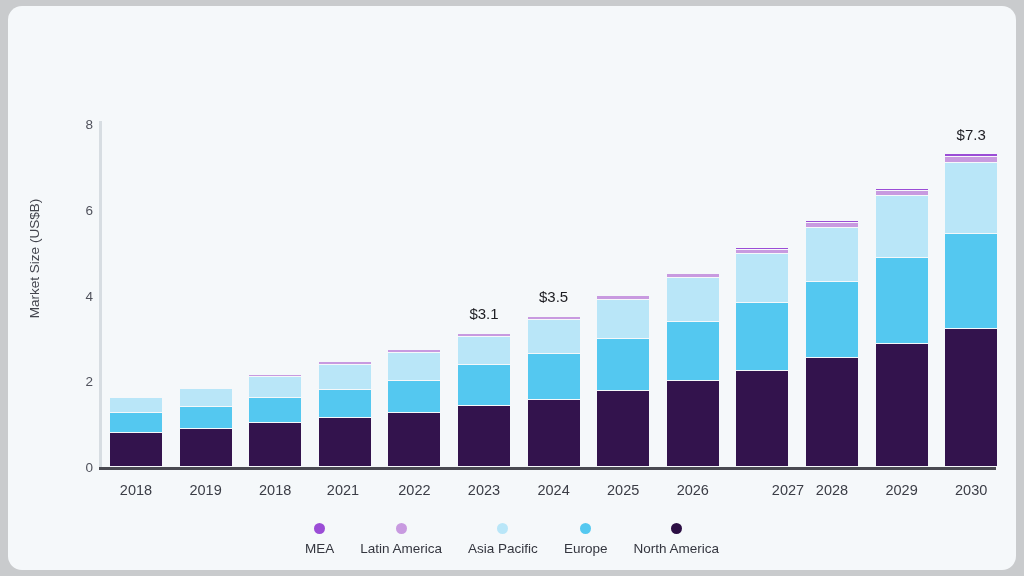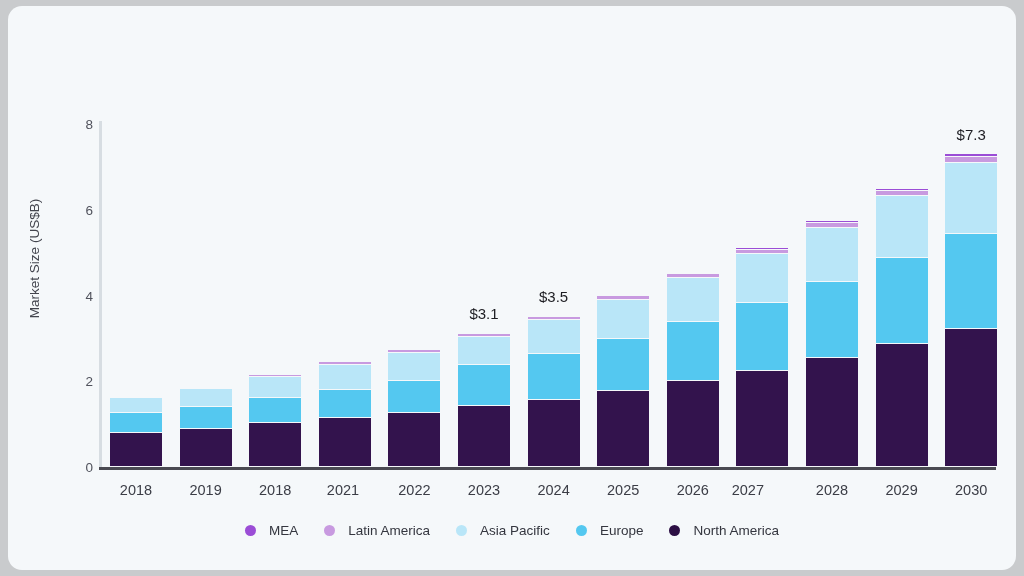--- a/index.html
+++ b/index.html
@@ -174,21 +174,22 @@
     top: 517px;
     width: 1008px;
     display: flex;
     justify-content: center;
     align-items: center;
     gap: 26px;
   }
   .legend-item {
     display: flex;
     align-items: center;
-    gap: 13px;
+    gap: 7px;
+    flex-direction: column;
   }
   .legend-dot {
     width: 11px;
     height: 11px;
     border-radius: 50%;
   }
   .legend-label {
     font-size: 13.5px;
     color: #34363f;
   }
@@ -308,21 +309,21 @@
   <div id="xticks">
       <div class="xtick" style="left: 93px;">2018</div>
       <div class="xtick" style="left: 162.6px;">2019</div>
       <div class="xtick" style="left: 232.2px;">2018</div>
       <div class="xtick" style="left: 300px;">2021</div>
       <div class="xtick" style="left: 371.4px;">2022</div>
       <div class="xtick" style="left: 441px;">2023</div>
       <div class="xtick" style="left: 510.6px;">2024</div>
       <div class="xtick" style="left: 580.2px;">2025</div>
       <div class="xtick" style="left: 649.8px;">2026</div>
-      <div class="xtick" style="left: 686px; text-align: right;">2027</div>
+      <div class="xtick" style="left: 745px;">2027</div>
       <div class="xtick" style="left: 789px;">2028</div>
       <div class="xtick" style="left: 858.6px;">2029</div>
       <div class="xtick" style="left: 928.2px;">2030</div>
     </div>
   <div id="dlabels">
       <div class="dlabel" style="left: 431px; top: 298.801px;">$3.1</div>
       <div class="dlabel" style="left: 500.6px; top: 281.651px;">$3.5</div>
       <div class="dlabel" style="left: 918.2px; top: 120.441px;">$7.3</div>
     </div>
 

